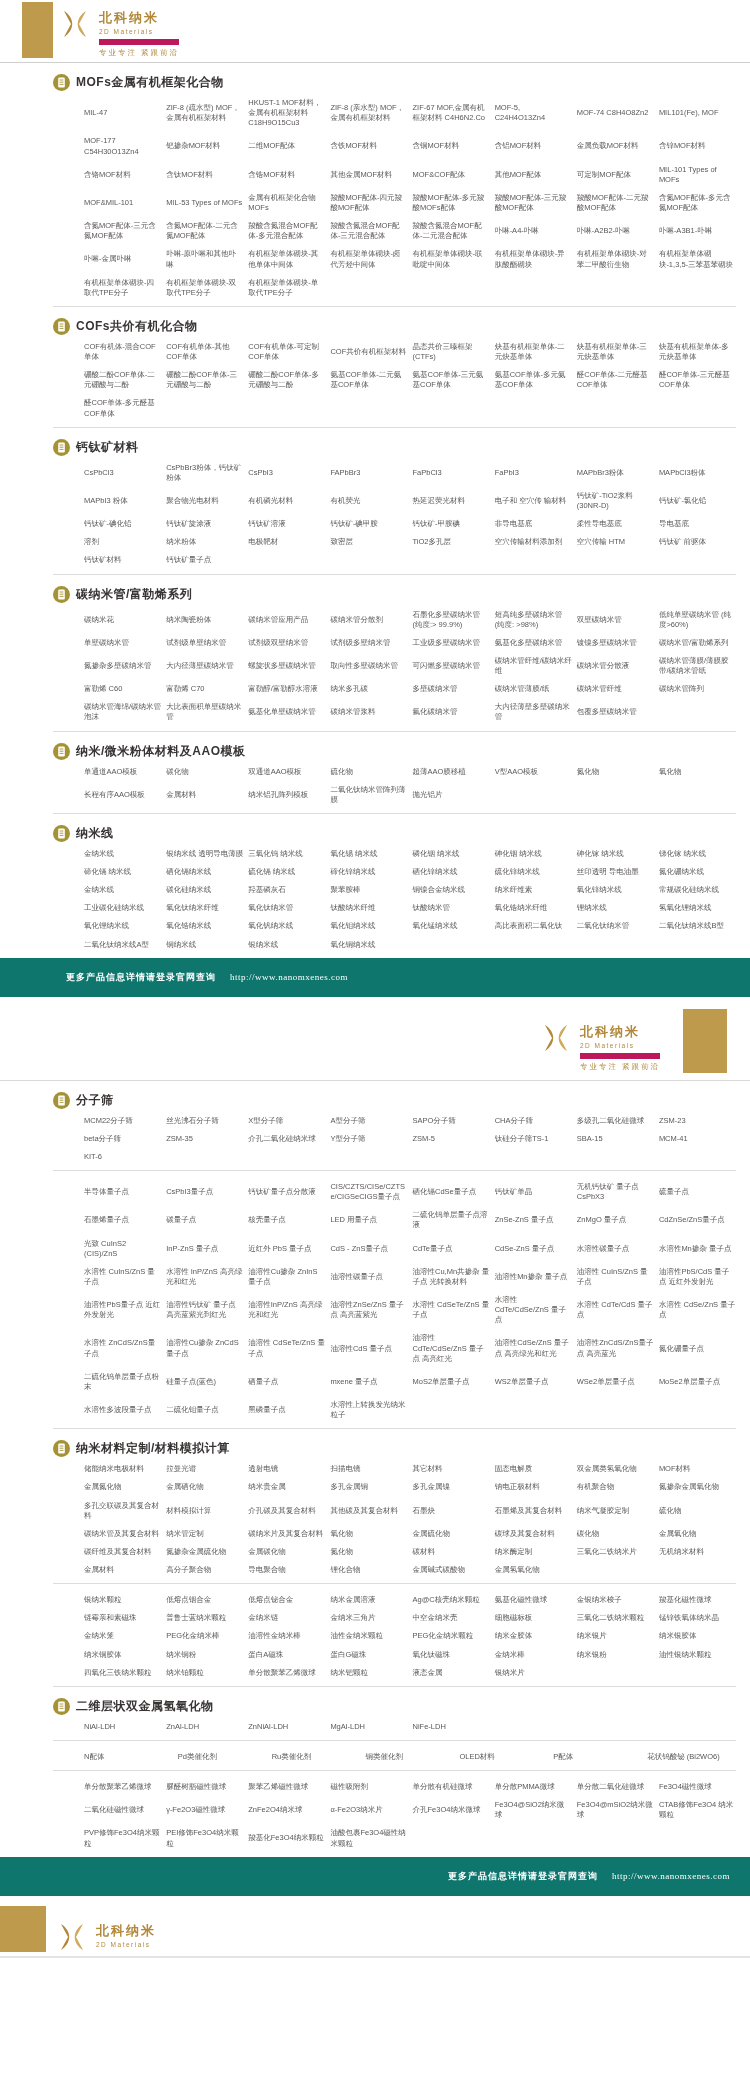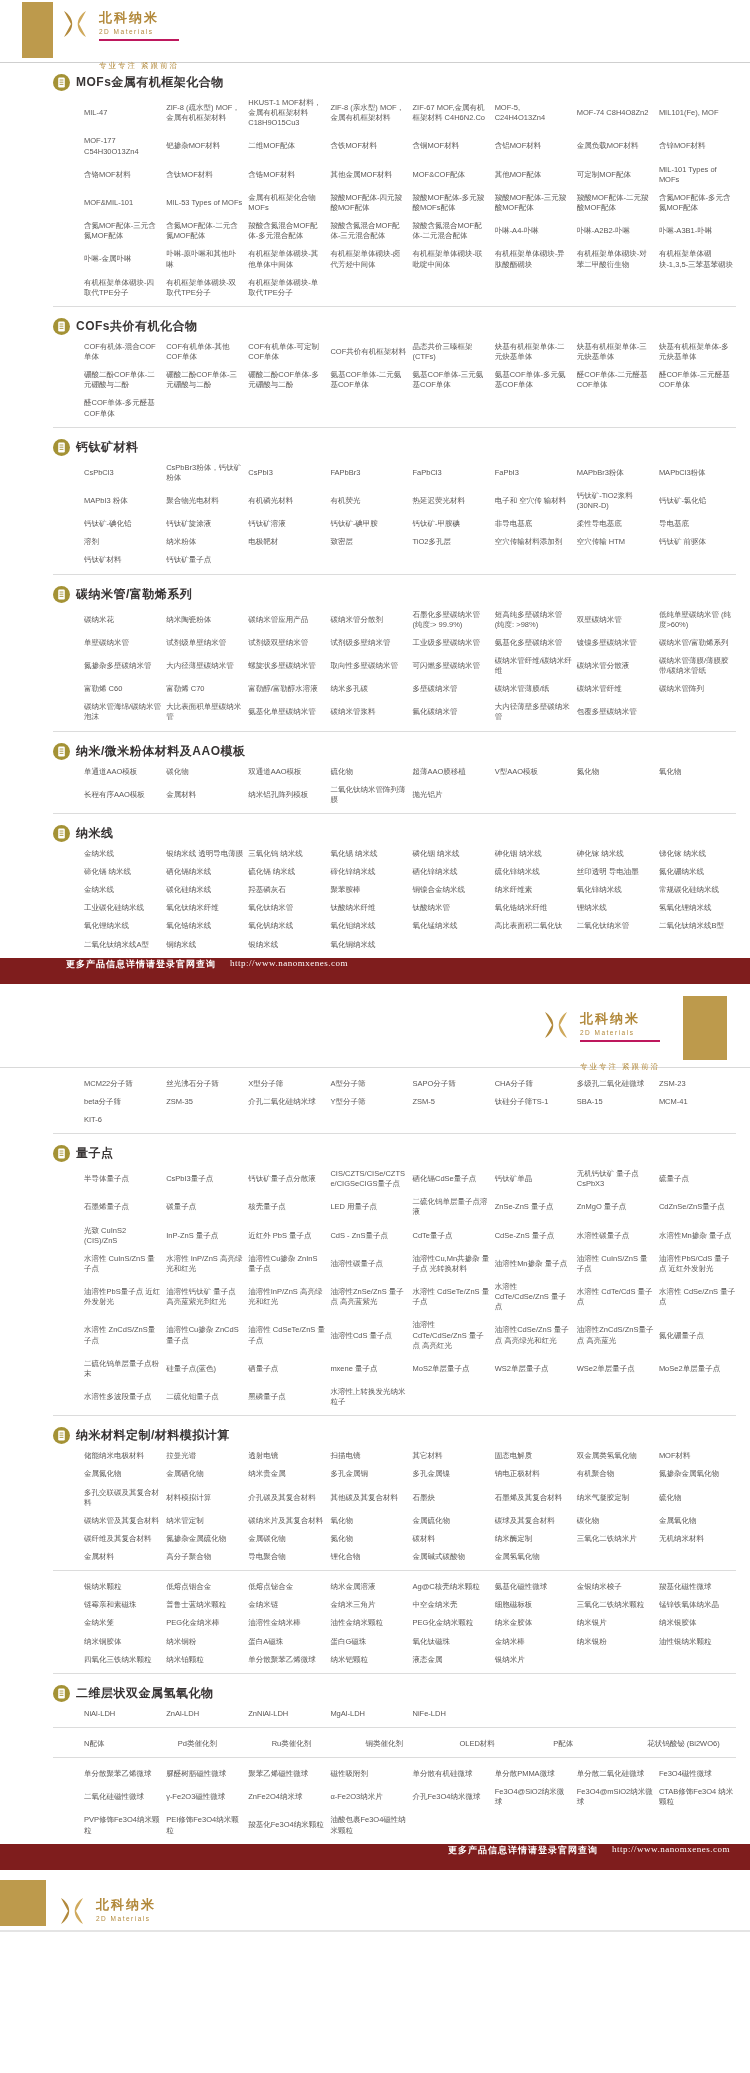--- a/index.html
+++ b/index.html
@@ -11,22 +11,22 @@
   }
   
   .p1-header { position:relative; height:63px; border-bottom:1px solid #cfcfcf; }
   .gold-block { position:absolute; background:#bd9a4c; }
   .p1-header .gold-block { left:22px; top:2px; width:31px; height:56px; }
   .logo { display:flex; align-items:flex-start; gap:12px; }
   .p1-header .logo { position:absolute; left:63px; top:9px; }
   .logo-mark { flex:0 0 auto; }
   .logo-text .cn { font-size:13px; font-weight:bold; color:#b2893b; letter-spacing:2px; }
   .logo-text .en { font-size:6.5px; color:#b2893b; letter-spacing:1.5px; margin-top:1px; }
-  .logo-text .slogan { font-size:7.5px; color:#b2893b; letter-spacing:2px; border-top:2px solid #be185d; margin-top:4px; padding-top:20px; white-space:nowrap; }
-  .banner { height:26px; background:#7f1d1d; color:#fff; display:flex; align-items:flex-start; font-size:9px; }
+  .logo-text .slogan { font-size:7.5px; color:#b2893b; letter-spacing:2px; border-top:6px solid #be185d; margin-top:4px; padding-top:3px; white-space:nowrap; }
+  .banner { height:39px; background:#0f766e; color:#fff; display:flex; align-items:center; font-size:9px; }
   .banner.left { padding-left:66px; justify-content:flex-start; }
   .banner.right { padding-right:20px; justify-content:flex-end; }
   .banner .b-label { font-weight:bold; letter-spacing:1px; }
   .banner .b-url { margin-left:14px; font-family:"Liberation Serif","DejaVu Serif",serif; letter-spacing:.5px; }
   .p2-header { position:relative; height:84px; border-bottom:1px solid #d9d9d9; }
   .p2-header .gold-block { right:23px; top:12px; width:44px; height:64px; }
   .p2-header .logo { position:absolute; right:90px; top:26px; }
   .footer { position:relative; height:62px; border-bottom:2px solid #e4e4e4; }
   .footer .gold-block { left:0; top:10px; width:46px; height:46px; }
   .footer .logo { position:absolute; left:60px; top:26px; }
@@ -387,20 +387,30 @@
       <div class="logo-text">
         <div class="cn">北科纳米</div>
         <div class="en">2D Materials</div>
         <div class="slogan">专业专注  紧跟前沿</div>
       </div>
     </div>
   </div>
 
   <div class="sections" id="page2-sections">
       <section class="section">
+        <div class="sec-head">
+          <span class="sec-icon"><svg width="17" height="17" viewBox="0 0 17 17">
+              <circle cx="8.5" cy="8.5" r="8.5" fill="#a49235"></circle>
+              <rect x="5.2" y="3.6" width="6.6" height="9.8" rx="1.2" fill="#ffffff"></rect>
+              <line x1="6.6" y1="6" x2="10.4" y2="6" stroke="#a49235" stroke-width="0.9"></line>
+              <line x1="6.6" y1="8.2" x2="10.4" y2="8.2" stroke="#a49235" stroke-width="0.9"></line>
+              <line x1="6.6" y1="10.4" x2="10.4" y2="10.4" stroke="#a49235" stroke-width="0.9"></line>
+            </svg></span>
+          <h2 class="sec-title">分子筛</h2>
+        </div>
         <div class="grid" style="grid-template-columns: repeat(8, 1fr);">
           <div class="cell">MCM22分子筛</div>
           <div class="cell">丝光沸石分子筛</div>
           <div class="cell">X型分子筛</div>
           <div class="cell">A型分子筛</div>
           <div class="cell">SAPO分子筛</div>
           <div class="cell">CHA分子筛</div>
           <div class="cell">多级孔二氧化硅微球</div>
           <div class="cell">ZSM-23</div>
           <div class="cell">beta分子筛</div>
@@ -415,30 +425,20 @@
           <div class="cell"></div>
           <div class="cell"></div>
           <div class="cell"></div>
           <div class="cell"></div>
           <div class="cell"></div>
           <div class="cell"></div>
           <div class="cell"></div>
         </div>
       </section>
       <section class="section">
-        <div class="sec-head">
-          <span class="sec-icon"><svg width="17" height="17" viewBox="0 0 17 17">
-              <circle cx="8.5" cy="8.5" r="8.5" fill="#a49235"></circle>
-              <rect x="5.2" y="3.6" width="6.6" height="9.8" rx="1.2" fill="#ffffff"></rect>
-              <line x1="6.6" y1="6" x2="10.4" y2="6" stroke="#a49235" stroke-width="0.9"></line>
-              <line x1="6.6" y1="8.2" x2="10.4" y2="8.2" stroke="#a49235" stroke-width="0.9"></line>
-              <line x1="6.6" y1="10.4" x2="10.4" y2="10.4" stroke="#a49235" stroke-width="0.9"></line>
-            </svg></span>
-          <h2 class="sec-title">量子点</h2>
-        </div>
         <div class="grid" style="grid-template-columns: repeat(8, 1fr);">
           <div class="cell">半导体量子点</div>
           <div class="cell">CsPbI3量子点</div>
           <div class="cell">钙钛矿量子点分散液</div>
           <div class="cell">CIS/CZTS/CISe/CZTSe/CIGSeCIGS量子点</div>
           <div class="cell">硒化镉CdSe量子点</div>
           <div class="cell">钙钛矿单晶</div>
           <div class="cell">无机钙钛矿 量子点CsPbX3</div>
           <div class="cell">硫量子点</div>
           <div class="cell">石墨烯量子点</div>

